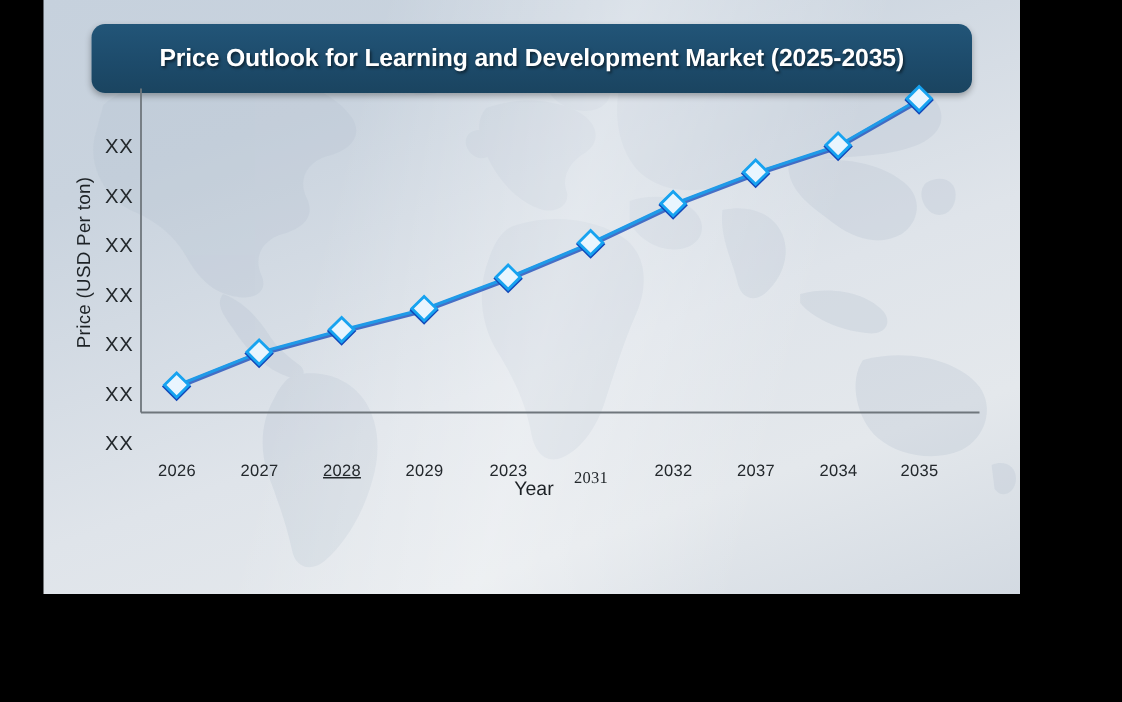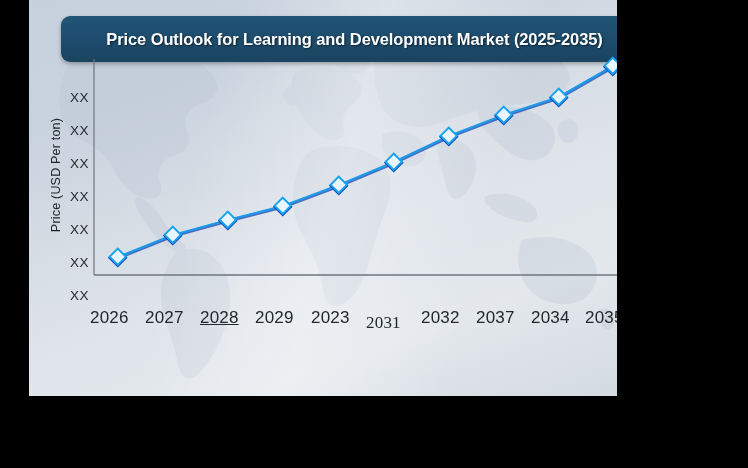--- a/index.html
+++ b/index.html
@@ -2,21 +2,21 @@
 <html><head>
 <meta charset="utf-8">
 <style>
   html,body{margin:0;padding:0;background:#000;}
   body{width:748px;height:468px;position:relative;overflow:hidden;
        font-family:"Liberation Sans",sans-serif;}
 
   #canvas{position:absolute;left:0;top:0;width:748px;height:468px;background:#000;}
 
   
-  #card{position:absolute;left:29px;top:0px;width:588px;height:396px;
+  #card{position:absolute;left:29px;top:0px;width:651px;height:396px;
         background:linear-gradient(160deg,#c6d1dd 0%,#c9d3de 22%,#dfe4ea 58%,#e4e8ec 78%,#d3dae2 100%);
         overflow:hidden;}
 
   
   #worldmap{position:absolute;left:0;top:0;width:100%;height:100%;opacity:.55;}
   #worldmap svg{width:100%;height:100%;display:block;}
 
   
   #sheen{position:absolute;left:0;top:0;width:100%;height:100%;
          background:linear-gradient(105deg,rgba(255,255,255,0) 30%,rgba(255,255,255,.35) 52%,rgba(255,255,255,0) 75%);
@@ -30,22 +30,22 @@
             display:flex;align-items:center;justify-content:center;}
   #titletext{color:#fff;font-size:16.5px;font-weight:bold;letter-spacing:-.1px;
              white-space:nowrap;text-shadow:1px 1px 2px rgba(0,0,0,.55);}
 
   
   #plot{position:absolute;left:0;top:0;width:653px;height:396px;border-radius:23px;}
   #plot svg{display:block;}
 
   .ytick{position:absolute;font-size:13.5px;color:#23282c;font-weight:500;
          text-align:right;width:36px;letter-spacing:.5px;}
-  .xtick{position:absolute;font-size:17px;color:#23282c;font-weight:500;
-         width:56px;letter-spacing:.2px;}
+  .xtick{position:absolute;font-size:11px;color:#23282c;font-weight:500;
+         text-align:center;width:56px;letter-spacing:.2px;}
 
   #ylabel{position:absolute;left:-48px;top:168px;width:150px;text-align:center;
           font-size:12.5px;color:#1d2226;transform:rotate(-90deg);letter-spacing:.2px;}
   #xlabel{position:absolute;left:272px;top:318px;width:110px;text-align:center;
           font-size:13px;color:#1d2226;}
 
   
   #logo{position:absolute;left:524px;top:338px;width:150px;height:48px;}
   #logo svg{display:block;}
 </style>
@@ -184,17 +184,18 @@
       <div class="xtick" style="left:171px;top:308px;text-decoration:underline;">2028</div>
       <div class="xtick" style="left:226px;top:308px;">2029</div>
       <div class="xtick" style="left:282px;top:308px;">2023</div>
       <div class="xtick" style="left:337px;top:313px;font-family:Liberation Serif, serif;">2031</div>
       <div class="xtick" style="left:392px;top:308px;">2032</div>
       <div class="xtick" style="left:447px;top:308px;">2037</div>
       <div class="xtick" style="left:502px;top:308px;">2034</div>
       <div class="xtick" style="left:556px;top:308px;">2035</div>
 
       <div id="ylabel">Price (USD Per ton)</div>
+      <div id="xlabel">Year</div>
     </div>
 
 
   </div>
 </div>
 
 </body></html>

